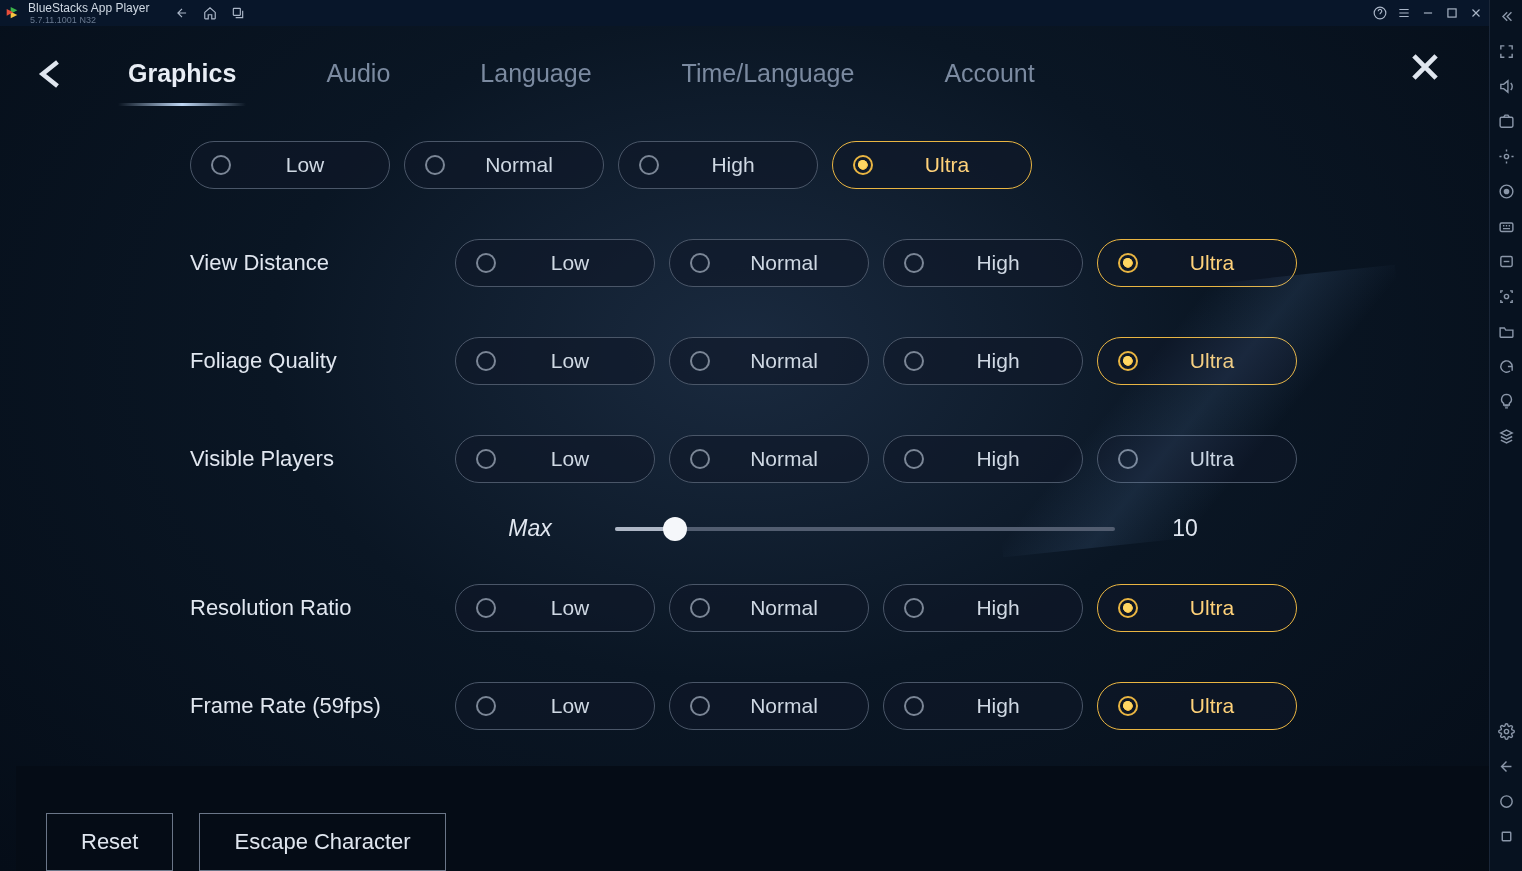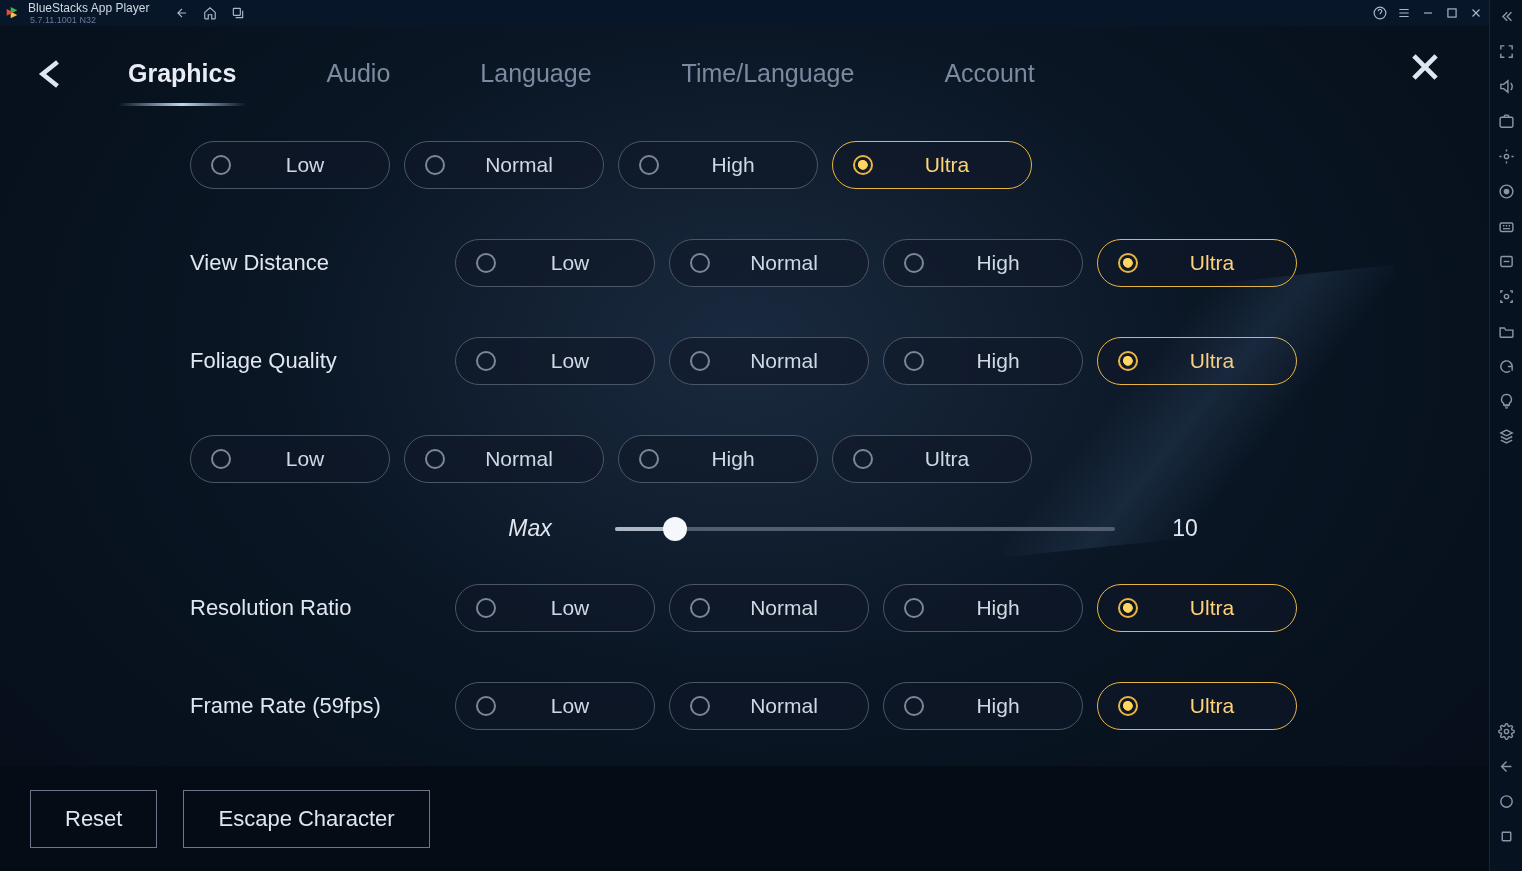--- a/index.html
+++ b/index.html
@@ -189,26 +189,26 @@
   width: 80px;
   text-align: center;
   color: #e0e6ef;
   font-size: 23px;
   margin-left: 20px;
 }
 
 .footer {
   position: absolute;
   bottom: 0;
-  left: 0;
+  left: 16px;
   right: 0;
   height: 105px;
   background: rgba(5,12,22,0.92);
   display: flex;
-  align-items: center;
+  align-items: flex-end;
   padding-left: 30px;
   gap: 26px;
 }
 .footer-btn {
   height: 58px;
   padding: 0 34px;
   border: 1.5px solid #6b7688;
   background: transparent;
   color: #e0e6ef;
   font-size: 22px;
@@ -371,20 +371,21 @@
               <span class="option-text">High</span>
             </div>
           <div class="option-pill selected">
               <span class="radio-dot"></span>
               <span class="option-text">Ultra</span>
             </div>
         </div>
       </div>
 
       <div class="setting-row">
+        <div class="setting-label">Visible Players</div>
         <div class="options">
           <div class="option-pill">
               <span class="radio-dot"></span>
               <span class="option-text">Low</span>
             </div>
           <div class="option-pill">
               <span class="radio-dot"></span>
               <span class="option-text">Normal</span>
             </div>
           <div class="option-pill">

